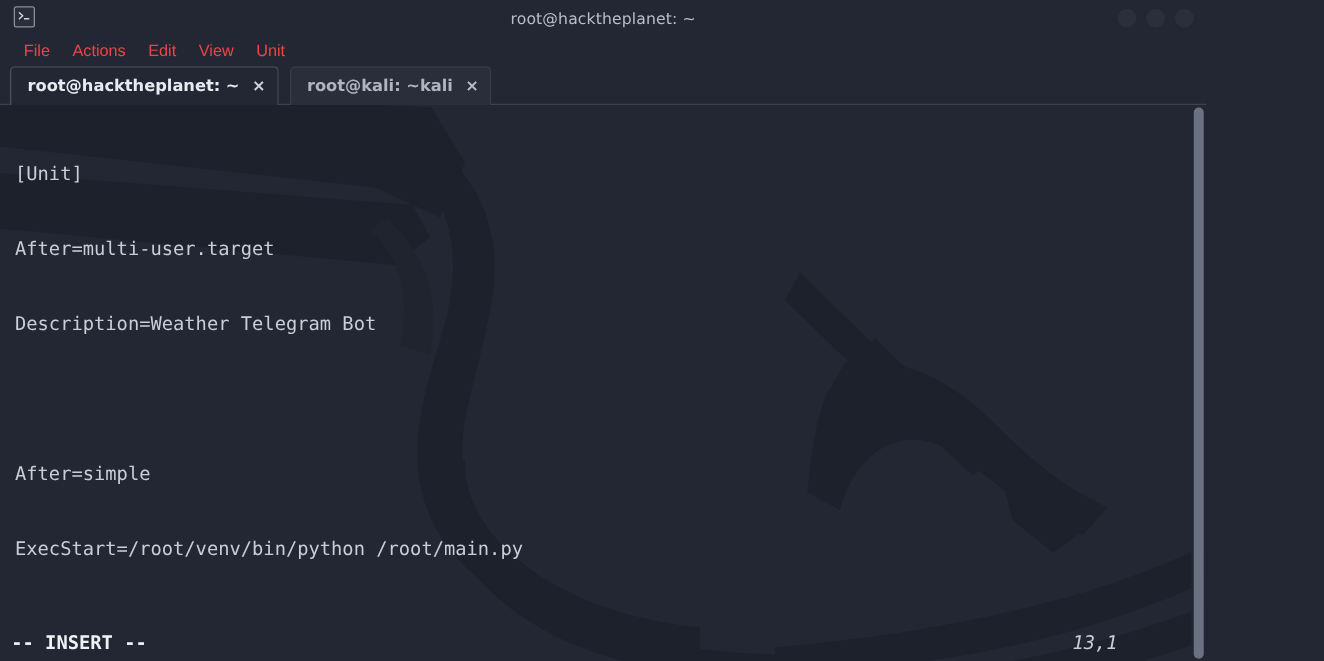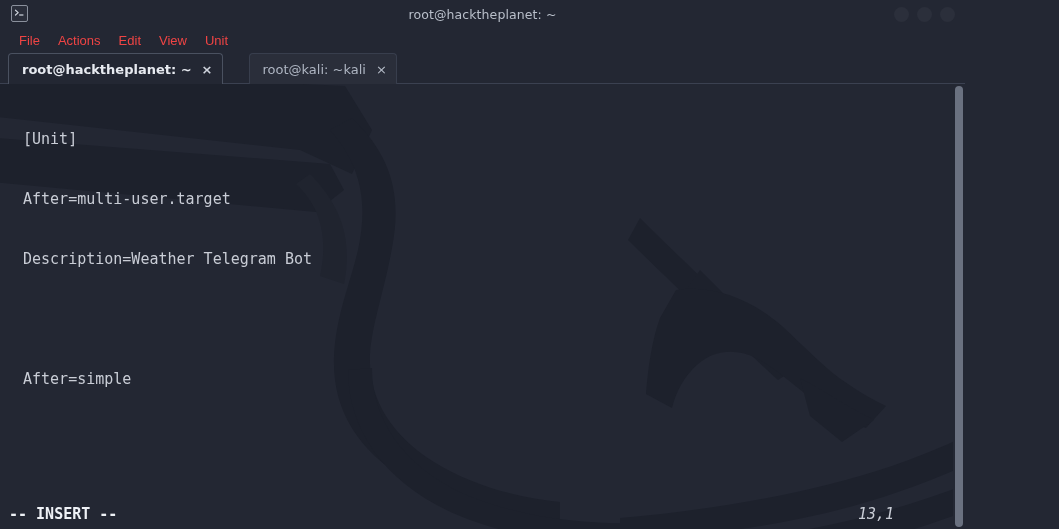--- a/index.html
+++ b/index.html
@@ -126,22 +126,22 @@
   }
   .tab.active {
     background: #232733;
     color: #e7eaf0;
     font-weight: bold;
     border-color: #4a5160;
   }
   .tab.inactive {
     background: #2a2e3a;
     color: #aeb5c2;
-    font-weight: normal;
-    margin-left: 26px;
+    font-weight: bold;
+    margin-left: 9px;
     border-color: #383e4d;
   }
   .tab-label {
     white-space: nowrap;
   }
   .tab-close {
     margin-left: 10px;
     font-size: 13px;
     line-height: 1;
     color: #cfd4dd;
@@ -161,21 +161,21 @@
     left: 0;
     top: -6px;
     width: 1059px;
     height: 460px;
     pointer-events: none;
     opacity: 1;
   }
   .term-content {
     position: absolute;
     left: 0; top: 0; right: 0; bottom: 0;
-    padding: 5px 0 0 23px;
+    padding: 5px 0 0 12px;
     box-sizing: border-box;
     font-family: "DejaVu Sans Mono", monospace;
     font-size: 15px;
     line-height: 20px;
     color: #c9cdd6;
     white-space: pre;
     z-index: 2;
   }
   .term-line {
     height: 20px;
@@ -310,20 +310,21 @@
         <path d="M310 96 C344 130 352 166 344 206 L320 198 C328 162 322 130 296 106 Z"></path>
       </g>
     </svg>
 
     <div class="term-content">
       <div class="term-line">[Unit]</div>
       <div class="term-line">After=multi-user.target</div>
       <div class="term-line">Description=Weather Telegram Bot</div>
       <div class="term-line"></div>
       <div class="term-line">After=simple</div>
+      <div class="term-line">ExecStart=/root/venv/bin/python /root/main.py</div>
       
       
       
       
       
       
       
       
       
       

